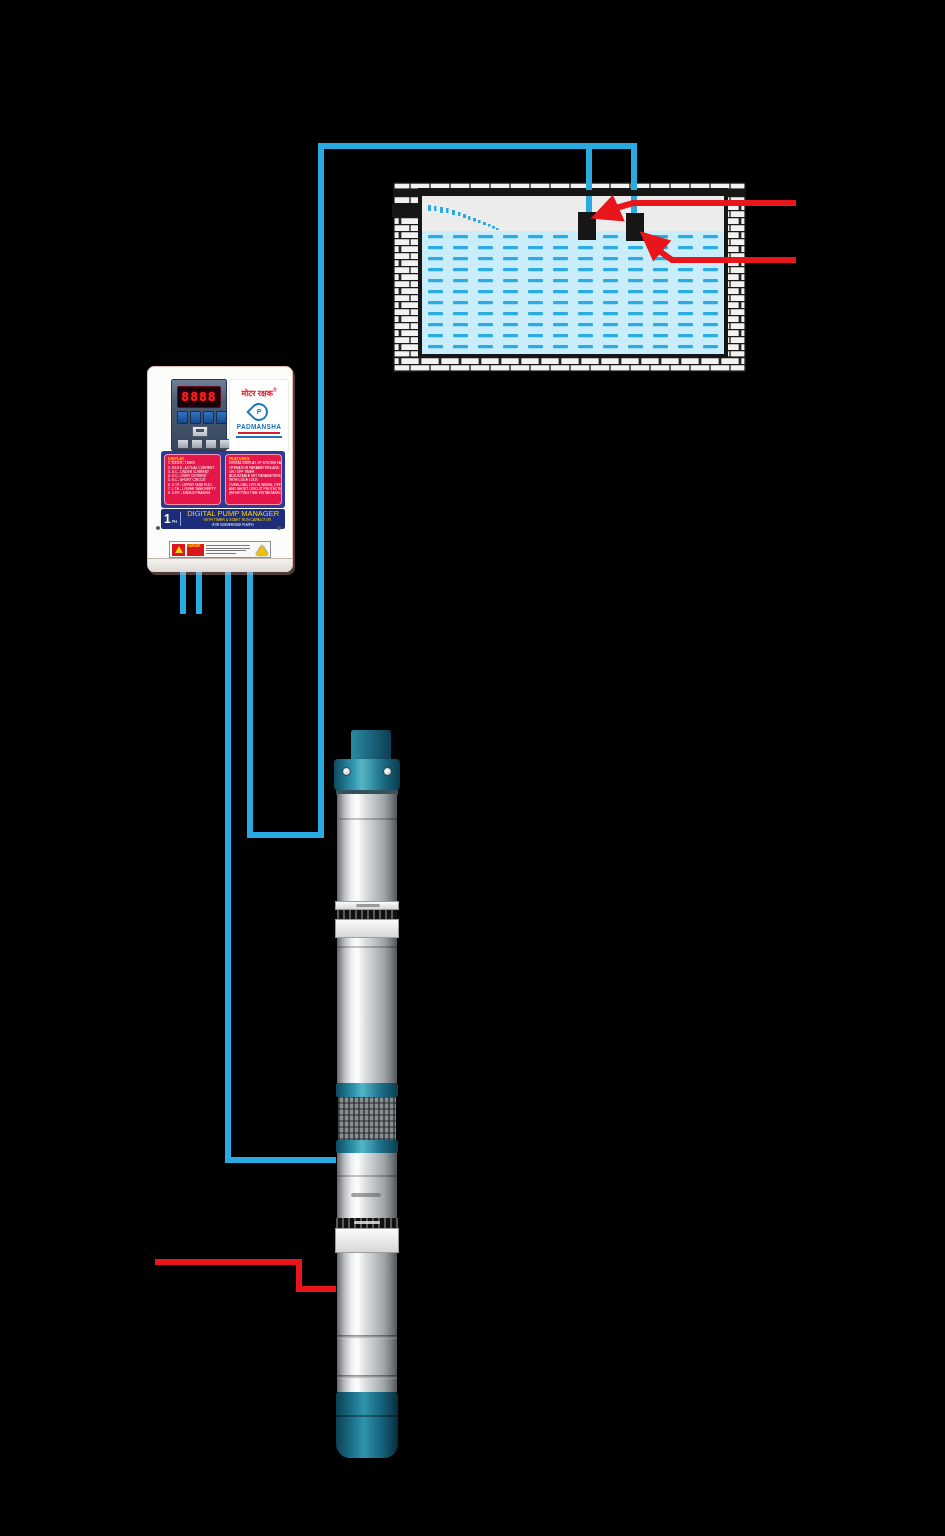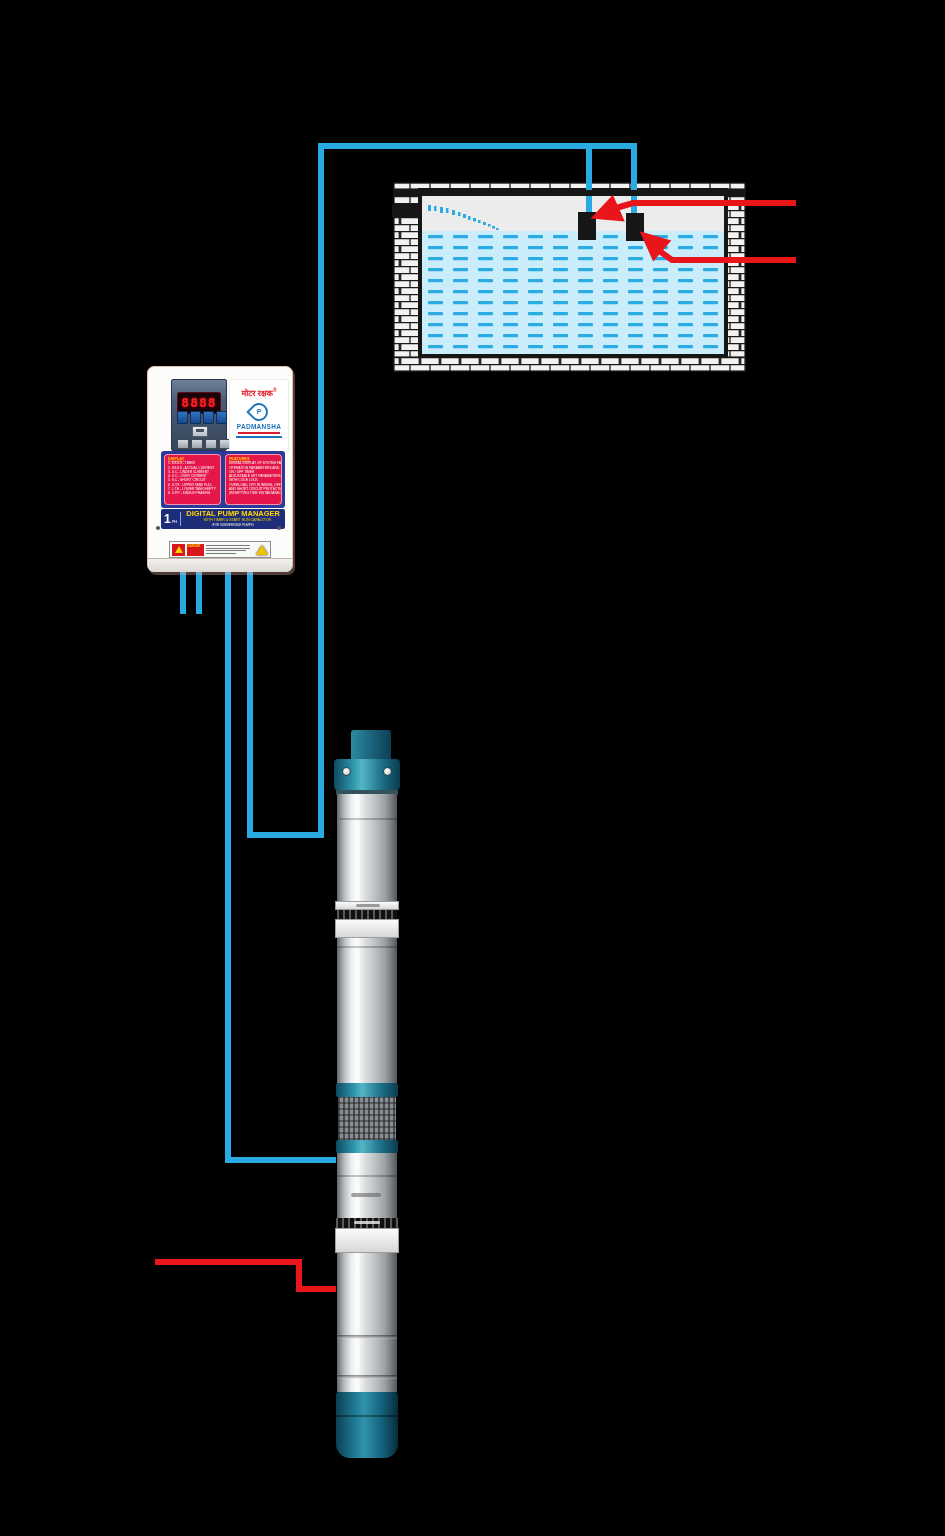--- a/index.html
+++ b/index.html
@@ -7,21 +7,21 @@
          font-family:"Liberation Sans",sans-serif;}
   #wiring{position:absolute;left:0;top:0;z-index:1;}
 
   
   #panel{position:absolute;left:147px;top:366px;width:144px;height:204px;z-index:2;
          background:#fcfcfa;border:1px solid #e6beb2;border-radius:7px;
          box-shadow:2px 3px 0 rgba(230,170,160,.35);}
   #display-unit{position:absolute;left:23px;top:12px;width:54px;height:70px;border-radius:2px;
          background:linear-gradient(180deg,#70809a 0%,#4c5c74 30%,#35455c 100%);
          border:1px solid #26344a;}
-  #led{position:absolute;left:5px;top:12px;width:42px;height:20px;background:#170309;
+  #led{position:absolute;left:5px;top:6px;width:42px;height:20px;background:#170309;
        border:1px solid #5c0d19;border-radius:2px;color:#ff2424;text-align:center;
        line-height:20px;font-family:"DejaVu Sans Mono",monospace;font-weight:bold;
        font-size:13px;letter-spacing:1px;text-shadow:0 0 3px #d00;}
   .btnrow{position:absolute;display:flex;gap:2px;}
   .bluebtn{width:9px;height:11px;background:linear-gradient(180deg,#2f74c4,#164a8c);
            border:1px solid #0c2f5e;border-radius:1px;}
   .minibtn{position:absolute;left:20px;top:46px;width:14px;height:9px;border-radius:1px;
            background:linear-gradient(180deg,#e7eaee,#b9bec6);border:1px solid #55606e;}
   .minibtn i{display:block;margin:2px auto 0;width:8px;height:3px;background:#4a525e;}
   .graybtn{width:10px;height:8px;background:linear-gradient(180deg,#d6dadf,#9ba3ad);
@@ -48,21 +48,21 @@
            white-space:nowrap;margin-bottom:1px;}
   .rp-line{color:#fff;font-size:6px;line-height:1.3;white-space:nowrap;}
 
   #banner{position:absolute;left:13px;top:142px;width:124px;height:20px;background:#1d2d7a;
           border-radius:2px;display:flex;align-items:center;padding:0 3px;box-sizing:border-box;}
   #phase{display:flex;align-items:baseline;color:#fff;border-right:1px solid #8fa0e0;
          padding-right:3px;margin-right:3px;}
   #phase b{font-size:12px;font-weight:bold;}
   #phase span{font-size:4px;margin-left:1px;}
   #banner-texts{flex:1;text-align:center;overflow:hidden;}
-  #banner-title{color:#ffd200;font-weight:bold;font-size:7.5px;white-space:nowrap;}
+  #banner-title{color:#ffd200;font-weight:normal;font-size:7.5px;white-space:nowrap;}
   #banner-sub{color:#ffd200;font-size:6px;transform:scale(0.6);transform-origin:50% 0;
               white-space:nowrap;margin-top:0px;}
   #banner-note{color:#efefef;font-size:6px;transform:scale(0.5);transform-origin:50% 0;
               white-space:nowrap;margin-top:-1px;}
 
   #warn-strip{position:absolute;left:21px;top:174px;width:102px;height:17px;background:#f8f8f6;
           border:1px solid #8e8e8e;display:flex;align-items:center;gap:2px;padding:1px 2px;
           box-sizing:border-box;}
   #warn-redsq{width:13px;height:12px;background:#d9161c;display:flex;align-items:center;
           justify-content:center;}

